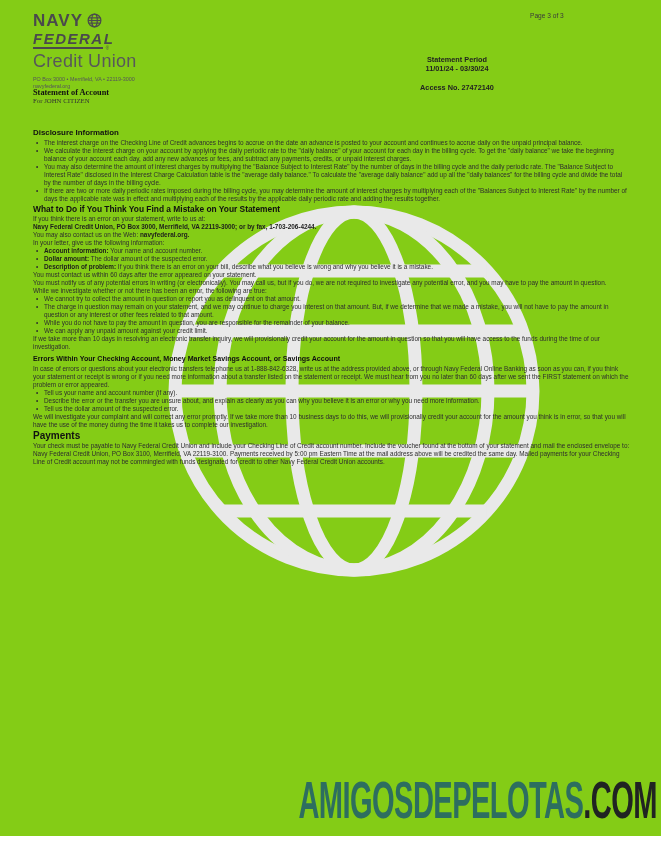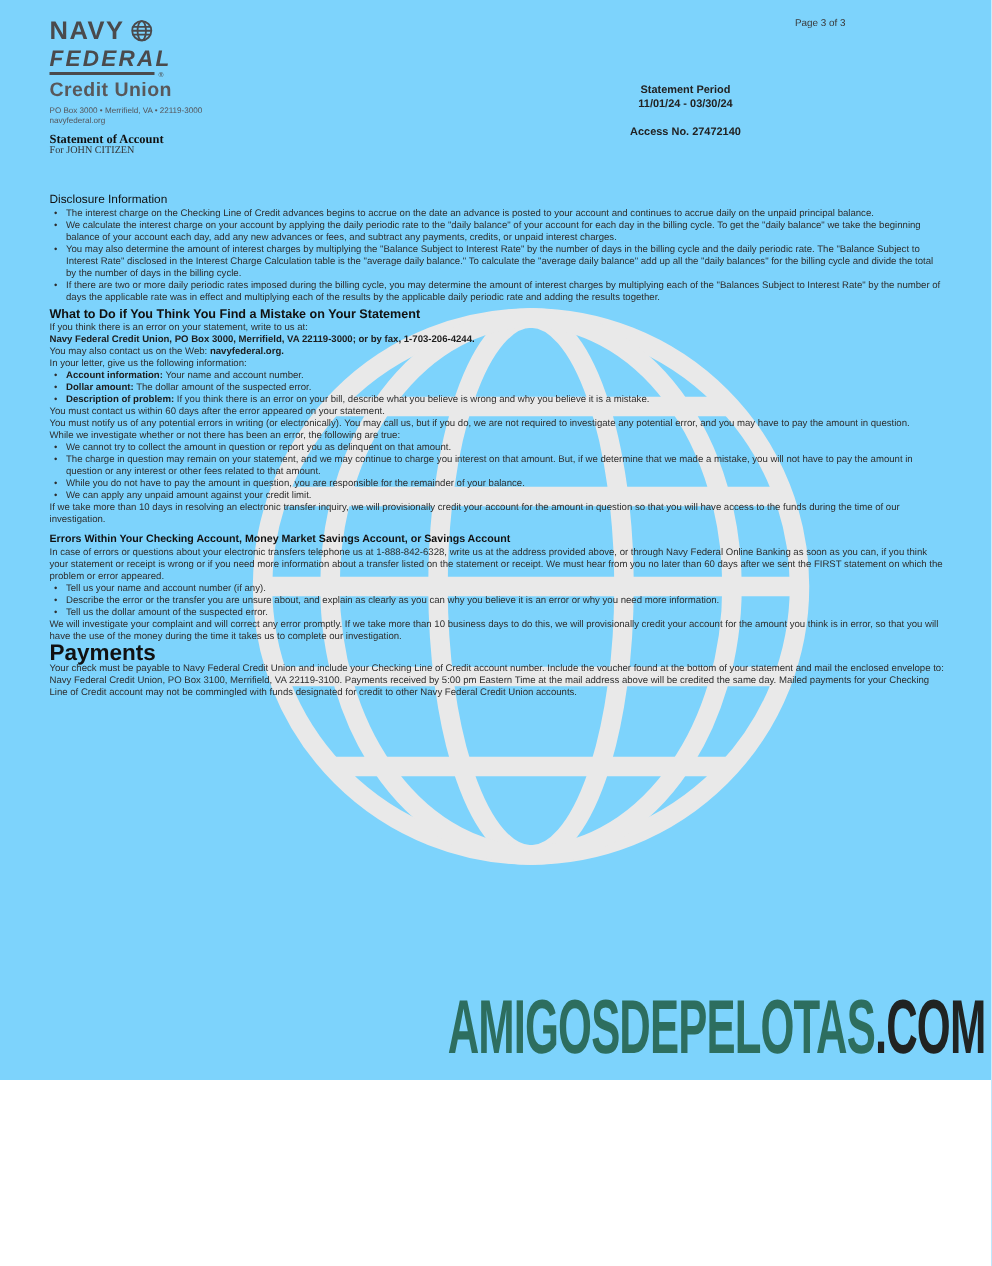--- a/index.html
+++ b/index.html
@@ -1,51 +1,51 @@
 <!DOCTYPE html>
 <html><head>
 <meta charset="utf-8">
 <style>
   html,body{margin:0;padding:0;background:#fff;}
-  .page{position:relative;width:661px;height:720px;background:#7dd3fc;overflow:hidden;
+  .page{position:relative;width:661px;height:836px;background:#84cc16;overflow:hidden;
         font-family:"Liberation Sans",sans-serif;color:#2e2e2e;}
   
   .globe-wm{position:absolute;left:161px;top:198px;z-index:0;}
   .brand-wm{position:absolute;right:4px;bottom:10px;z-index:2;white-space:nowrap;
             font-weight:700;font-size:51px;line-height:1;letter-spacing:-1px;
             transform:scaleX(.57);transform-origin:100% 100%;}
   .brand-wm .brand{color:#2d6e5f;}
   .brand-wm .tld{color:#202322;}
   
   .hdr{position:absolute;z-index:1;}
   .page-label{left:530px;top:12px;font-size:6.6px;color:#3a3a3a;}
   .logo-block{left:33px;top:13px;color:#4a4a4c;}
   .logo-row{display:flex;align-items:flex-start;}
   .logo-navy{font-size:17px;font-weight:800;letter-spacing:1px;line-height:15px;}
   .logo-globe{margin-left:4px;margin-top:0px;}
   .logo-federal{font-size:15px;font-weight:800;letter-spacing:1.5px;line-height:14px;font-style:italic;}
   .logo-rule{width:70px;height:1.6px;background:#4a4a4c;margin-top:1px;position:relative;}
   .logo-reg{position:absolute;right:-6px;top:-1px;font-size:4.5px;}
-  .logo-cu{font-size:13px;font-weight:700;color:#58585a;margin-top:2px;letter-spacing:.3px;}
+  .logo-cu{font-size:18px;font-weight:400;color:#58585a;margin-top:2px;letter-spacing:.3px;}
   .logo-addr{font-size:5.4px;color:#55555a;margin-top:4px;}
   .logo-web{font-size:5.4px;color:#55555a;margin-top:1.5px;}
   .period-block{left:392px;top:55px;width:130px;text-align:center;font-weight:700;color:#222;}
   .period-label{font-size:7.3px;line-height:9px;}
   .period-value{font-size:7.3px;line-height:9px;}
   .access-no{font-size:7.3px;margin-top:10px;}
   .soa-block{left:33px;top:88px;font-family:Liberation Serif, serif;}
   .soa-title{font-size:8.3px;font-weight:700;color:#111;line-height:9px;}
   .soa-for{font-size:6.8px;color:#333;line-height:8.5px;}
   
   .content{position:absolute;left:33px;top:128px;width:597px;z-index:1;
            font-size:6.4px;line-height:8px;}
-  .h-a{font-size:7.9px;font-weight:400;color:#111;line-height:9px;margin:0 0 2px 0;}
+  .h-a{font-size:7.9px;font-weight:700;color:#111;line-height:9px;margin:0 0 2px 0;}
   .h-b{font-size:8.4px;font-weight:700;color:#111;line-height:9.5px;margin:2px 0 0 0;}
   .h-c{font-size:7.1px;font-weight:700;color:#111;line-height:9px;margin:1px 0 1px 0;}
-  .h-d{font-size:15px;font-weight:700;color:#111;line-height:10px;margin:2px 0 1px 0;}
+  .h-d{font-size:10px;font-weight:700;color:#111;line-height:10px;margin:2px 0 1px 0;}
   p{margin:0;}
   .li{display:flex;}
   .bm{flex:0 0 8px;padding-left:3px;}
   .bt{flex:1;}
   b{color:#1c1c1c;}
 </style>
 </head>
 <body>
 
 <div class="page">

